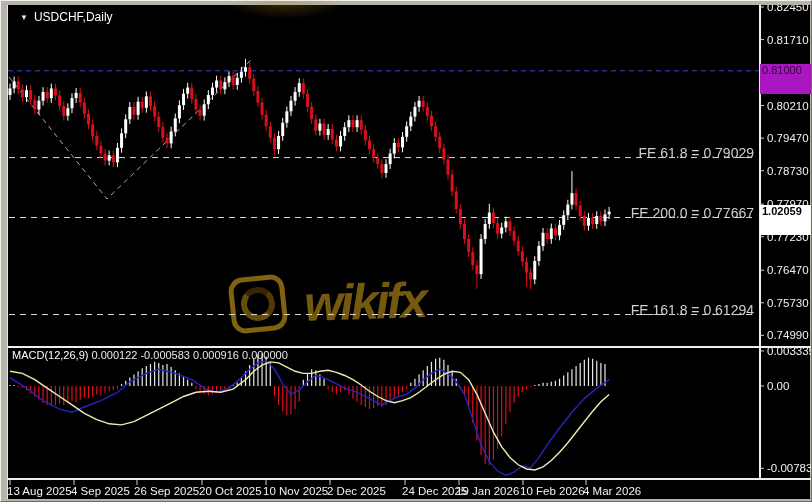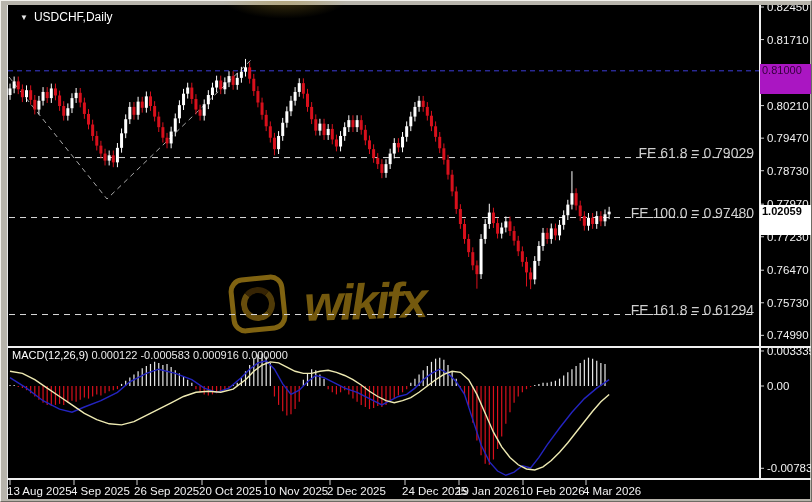--- a/index.html
+++ b/index.html
@@ -544,21 +544,21 @@
         <text x="512" y="490" fill="#f2f2f2" font-size="11.5" font-family="&quot;Liberation Sans&quot;,sans-serif" text-anchor="start">10 Feb 2026</text>
         <line x1="578" y1="475" x2="578" y2="480" stroke="#cfcfcf" stroke-width="1"></line>
         <text x="575" y="490" fill="#f2f2f2" font-size="11.5" font-family="&quot;Liberation Sans&quot;,sans-serif" text-anchor="start">4 Mar 2026</text>
       </svg>
 
     <div class="sep-h" style="top:341px"></div>
     <div class="sep-h" style="top:473px"></div>
     <div class="axis-v"></div>
 
     <div class="fe-label" style="top:140px">FE 61.8 = 0.79029</div>
-    <div class="fe-label" style="top:200px">FE 100.0 = 0.97480</div>
+    <div class="fe-label" style="top:200px">FE 200.0 = 0.77667</div>
     <div class="fe-label" style="top:297px">FE 161.8 = 0.61294</div>
 
     <div class="tag hline-tag">0.81000</div>
     <div class="tag cur-tag">1.02059</div>
 
     <div class="macd-head">
       <span>MACD(12,26,9)</span>
       <span class="vals">0.000122 -0.000583 0.000916 0.000000</span>
     </div>
 

